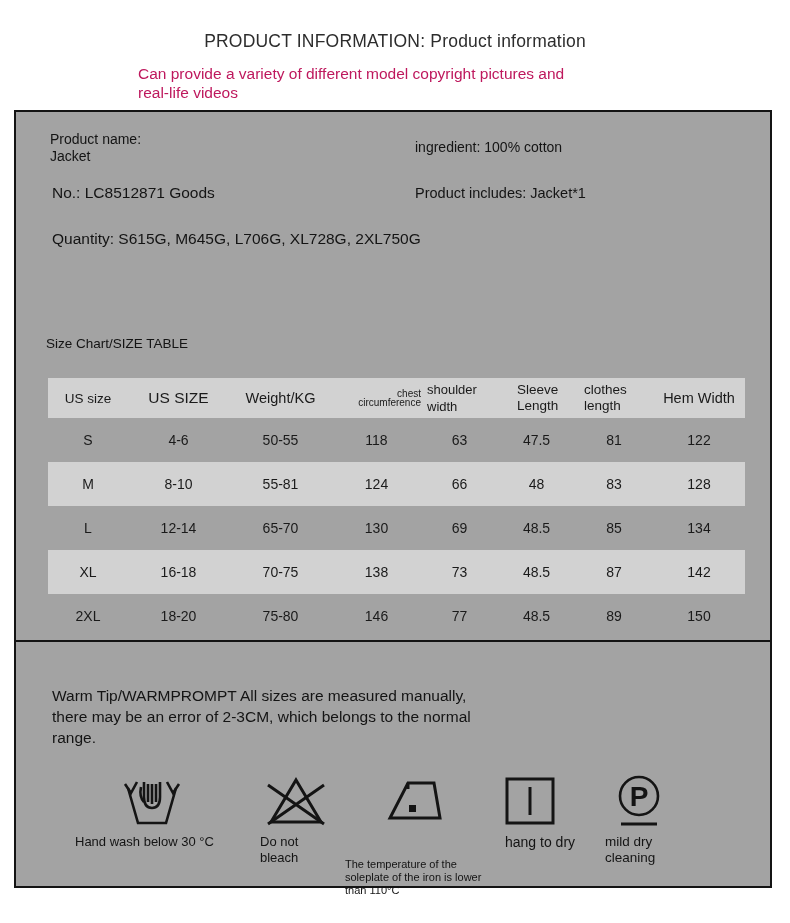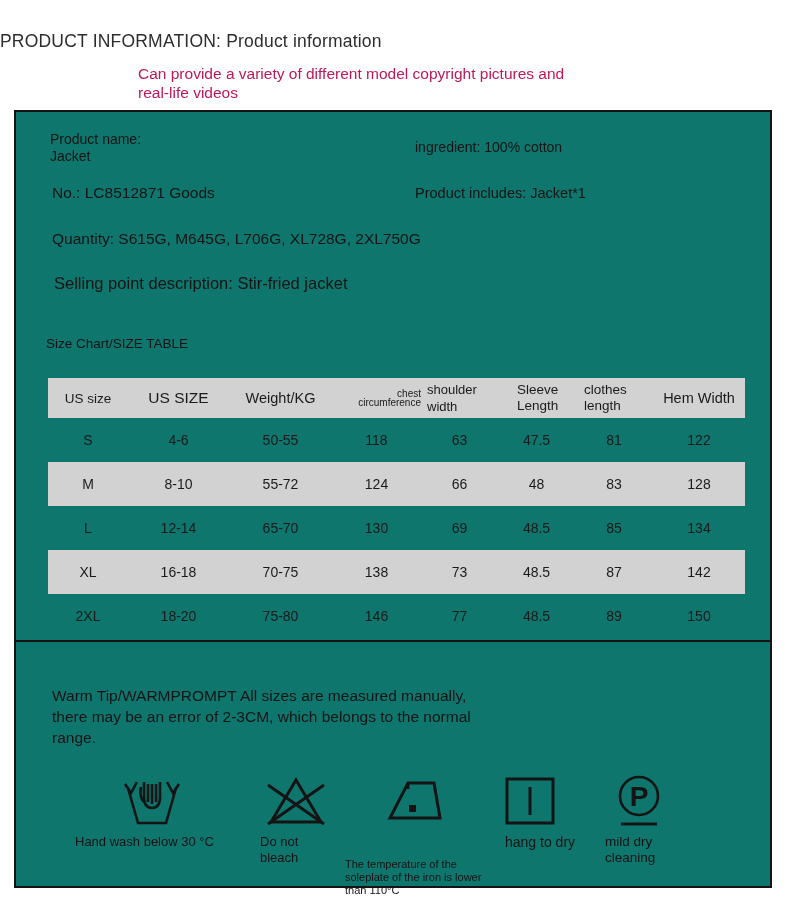--- a/index.html
+++ b/index.html
@@ -2,31 +2,31 @@
 <html><head>
 <meta charset="utf-8">
 <style>
   * { margin:0; padding:0; box-sizing:border-box; }
   html,body { background:#ffffff; }
   body { font-family:"Liberation Sans", sans-serif; color:#2d2d2d; }
   .page { position:relative; width:790px; height:923px; background:#fff; overflow:hidden; }
 
   .page-title {
     position:absolute; top:31px; left:0; width:100%;
-    text-align:left; font-size:17.5px; font-weight:500; color:#2d2d2d;
+    text-align:center; font-size:17.5px; font-weight:500; color:#2d2d2d;
     letter-spacing:.2px;
   }
   .page-subtitle {
     position:absolute; top:64px; left:138px; width:460px;
     font-size:15.5px; line-height:19px; font-weight:500; color:#be185d;
   }
 
   .main-box {
     position:absolute; top:110px; left:14px; width:758px; height:778px;
-    border:2px solid #141414; background:#0f766e;
+    border:2px solid #141414; background:#a3a3a3;
   }
   .main-box > div { position:absolute; color:#141414; }
 
   .pn-label   { left:34px;  top:19px;  font-size:14px; line-height:17px; }
   .ingredient { left:399px; top:27px;  font-size:14px; }
   .item-no    { left:36px;  top:72px;  font-size:15.5px; }
   .includes   { left:399px; top:73px;  font-size:14.5px; }
   .quantity   { left:36px;  top:118px; font-size:15.5px; }
   .selling    { left:38px;  top:162px; font-size:16.5px; }
   .chart-heading { left:30px; top:224px; font-size:13.5px; }
@@ -81,21 +81,20 @@
   <div class="main-box">
 
     <div class="pn-label">
       <div>Product name:</div>
       <div>Jacket</div>
     </div>
     <div class="ingredient">ingredient: 100% cotton</div>
     <div class="item-no">No.: LC8512871 Goods</div>
     <div class="includes">Product includes: Jacket*1</div>
     <div class="quantity">Quantity: S615G, M645G, L706G, XL728G, 2XL750G</div>
-    <div class="selling">Selling point description: Stir-fried jacket</div>
     <div class="chart-heading">Size Chart/SIZE TABLE</div>
 
     <table class="size-table">
         <colgroup>
           <col class="c0">
           <col class="c1">
           <col class="c2">
           <col class="c3">
           <col class="c4">
           <col class="c5">
@@ -121,21 +120,21 @@
             <td class="c2">50-55</td>
             <td class="c3">118</td>
             <td class="c4">63</td>
             <td class="c5">47.5</td>
             <td class="c6">81</td>
             <td class="c7">122</td>
           </tr>
           <tr class="stripe">
             <td class="c0">M</td>
             <td class="c1">8-10</td>
-            <td class="c2">55-72</td>
+            <td class="c2">55-81</td>
             <td class="c3">124</td>
             <td class="c4">66</td>
             <td class="c5">48</td>
             <td class="c6">83</td>
             <td class="c7">128</td>
           </tr>
           <tr>
             <td class="c0">L</td>
             <td class="c1">12-14</td>
             <td class="c2">65-70</td>

